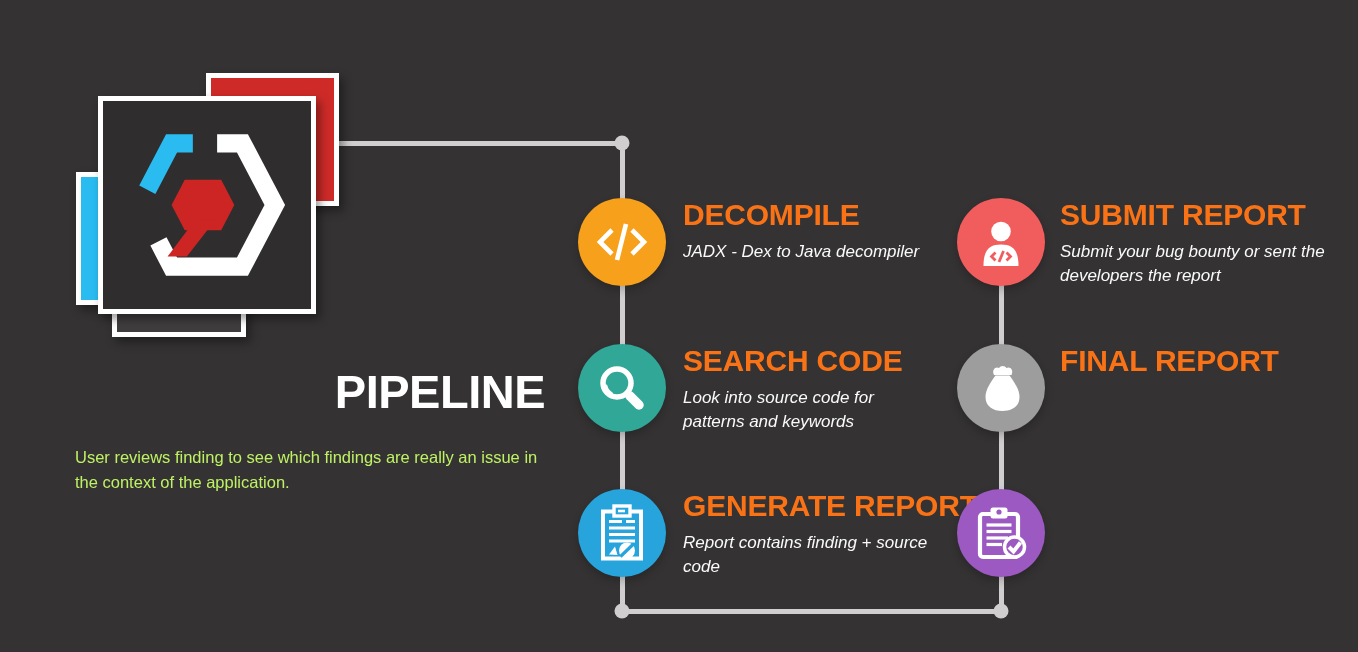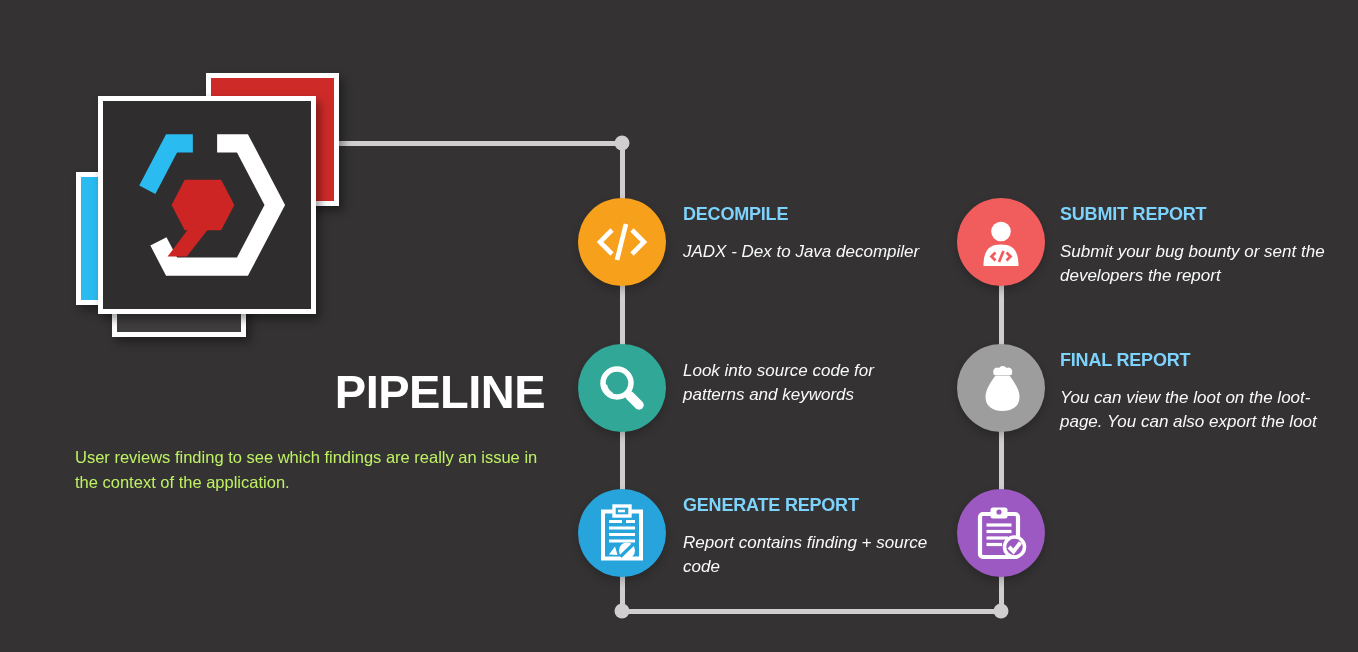--- a/index.html
+++ b/index.html
@@ -26,21 +26,21 @@
   .head-block { position:absolute; left:75px; top:364px; z-index:2; }
   .head-block h1 { color:#fff; font-size:47px; font-weight:bold; letter-spacing:-0.5px;text-align:right; }
   .head-block p  { margin-top:26px; color:#bef264; font-size:16.5px;
                    line-height:24.5px; width:470px; }
 
   
   .circle { position:absolute; width:88px; height:88px; border-radius:50%;
             display:flex; align-items:center; justify-content:center;
             z-index:2; box-shadow:0 4px 8px rgba(0,0,0,0.22); }
   .step-text { position:absolute; z-index:2; }
-  .step-text h3 { color:#7dd3fc; font-size:18px; font-weight:bold;
+  .step-text h3 { color:#f97316; font-size:30px; font-weight:bold;
                   letter-spacing:-0.2px; line-height:27px; }
   .step-text p  { margin-top:12px; color:#FAFAFA; font-size:17px; line-height:23.5px;font-style:italic; }
   .col-left  .step-text p { width:255px; }
   .col-right .step-text p { width:268px; }
 
   
   .pos-c0 { left:578px; top:198px; }  .pos-t0 { left:683px; top:201px; }
   .pos-c1 { left:578px; top:344px; }  .pos-t1 { left:683px; top:347px; }
   .pos-c2 { left:578px; top:489px; }  .pos-t2 { left:683px; top:492px; }
   .pos-c3 { left:957px; top:198px; }  .pos-t3 { left:1060px; top:201px; }
@@ -95,20 +95,21 @@
 
   <div class="col-left">
     <div class="circle pos-c1" style="background-color: rgb(49, 167, 151); color: rgb(49, 167, 151);">
       <svg width="52" height="52" viewBox="0 0 52 52">
         <circle cx="21" cy="21" r="14" fill="none" stroke="#fff" stroke-width="5.5"></circle>
         <path d="M10,24 A 12,12 0 0 0 15.5,31.5" fill="none" stroke="#fff" stroke-width="3" stroke-linecap="round"></path>
         <line x1="34" y1="34" x2="43" y2="43" stroke="#fff" stroke-width="9.5" stroke-linecap="round"></line>
       </svg>
     </div>
     <div class="step-text pos-t1">
+      <h3>SEARCH CODE</h3>
       <p>Look into source code for patterns and keywords</p>
     </div>
   </div>
 
   <div class="col-left">
     <div class="circle pos-c2" style="background-color: rgb(39, 164, 219); color: rgb(39, 164, 219);">
       <svg width="48" height="58" viewBox="0 0 48 58">
         <rect x="5" y="7.5" width="38" height="47" fill="none" stroke="#fff" stroke-width="4"></rect>
         <rect x="16" y="2" width="16" height="10" fill="currentColor" stroke="#fff" stroke-width="3.4"></rect>
         <line x1="20" y1="7" x2="27" y2="7" stroke="#fff" stroke-width="2.6"></line>
@@ -146,21 +147,20 @@
 
   <div class="col-right">
     <div class="circle pos-c4" style="background-color: rgb(157, 157, 157); color: rgb(157, 157, 157);">
       <svg width="48" height="50" viewBox="0 0 46 50">
         <path d="M16,12 C13.5,7 17.5,3 21,5 C22.5,2.2 27,2.2 28.5,5 C32,3 36,7 33.5,12 Z" fill="#fff"></path>
         <path d="M17.5,12.5 L31.5,12.5 C37,20 41.5,27 41.5,34 C41.5,43.5 34,48 24.5,48 C15,48 7.5,43.5 7.5,34 C7.5,27 12,20 17.5,12.5 Z" fill="#fff"></path>
       </svg>
     </div>
     <div class="step-text pos-t4">
       <h3>FINAL REPORT</h3>
-      <p>You can view the loot on the loot-page. You can also export the loot</p>
     </div>
   </div>
 
   <div class="col-right">
     <div class="circle pos-c5" style="background-color: rgb(155, 89, 193); color: rgb(155, 89, 193);">
       <svg width="52" height="56" viewBox="0 0 52 56">
         <rect x="5" y="9" width="38" height="43" rx="3" fill="none" stroke="#fff" stroke-width="4.2"></rect>
         <rect x="15.5" y="2.5" width="17" height="11" rx="2.5" fill="#fff"></rect>
         <circle cx="24" cy="7" r="2.6" fill="currentColor"></circle>
         <line x1="11.5" y1="20" x2="36.5" y2="20" stroke="#fff" stroke-width="3.2"></line>

